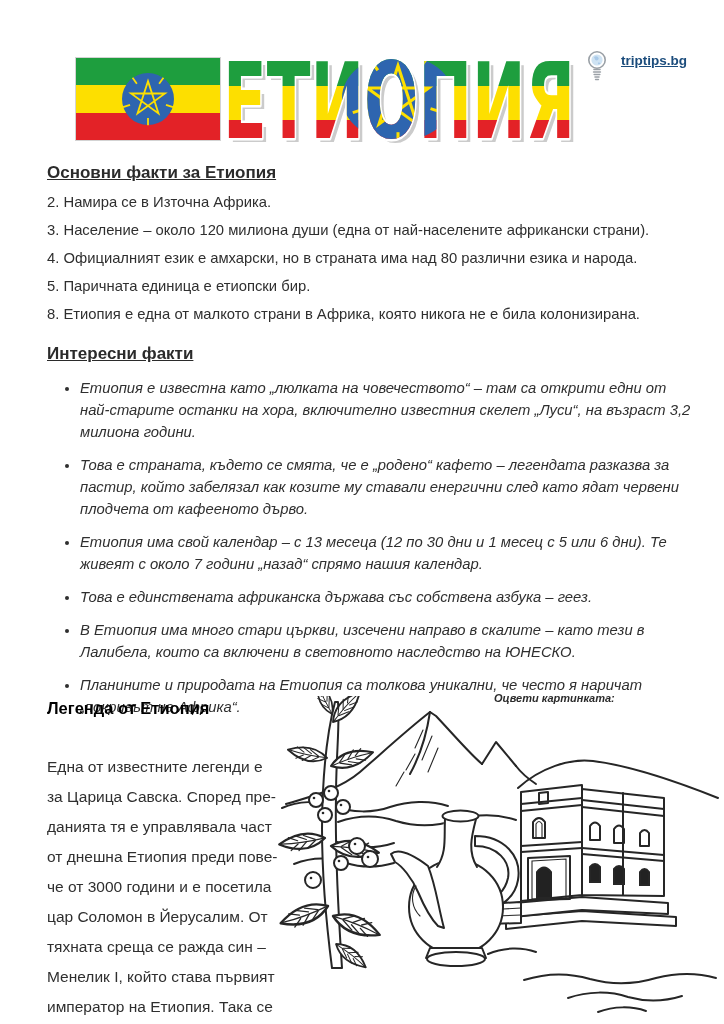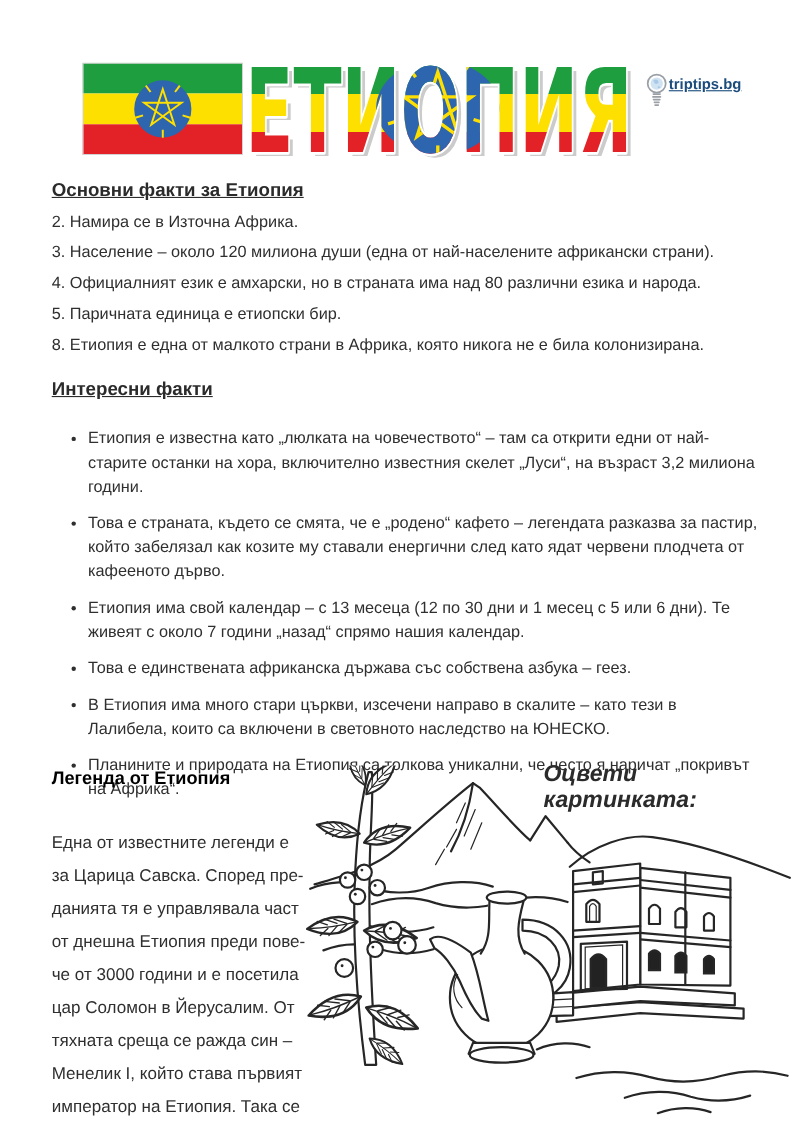--- a/index.html
+++ b/index.html
@@ -4,36 +4,36 @@
 <style>
   html,body{margin:0;padding:0;background:#e9e9e9;}
   .page{
     position:relative;width:724px;height:1024px;background:#ffffff;
     font-family:"Liberation Sans",sans-serif;color:#2f2f2f;overflow:hidden;
     margin:0 auto;
   }
   
   .flag{position:absolute;left:75px;top:57px;width:146px;height:84px;}
   .title-svg{position:absolute;left:220px;top:46px;width:362px;height:102px;}
-  .logo{position:absolute;left:586px;top:50px;display:flex;align-items:flex-start;gap:0;text-decoration:none;cursor:pointer;margin-top:16px;}
+  .logo{position:absolute;left:586px;top:50px;display:flex;align-items:flex-start;gap:13px;text-decoration:none;cursor:pointer;}
   .logo-text{font-size:13.5px;font-weight:bold;color:#1b4c7c;text-decoration:underline;padding-top:3px;}
   
   .facts{position:absolute;left:47px;top:163px;width:642px;}
   .facts h2,.interesting h2{font-size:17px;font-weight:bold;text-decoration:underline;margin:0 0 9px 0;line-height:20px;color:#2b2b2b;}
   .fact{font-size:14.8px;line-height:20px;margin:0 0 8px 0;}
   
   .interesting{position:absolute;left:47px;top:344px;width:644px;}
-  .interesting ul{margin:24px 0 0 0;padding-left:33px;}
+  .interesting ul{margin:13px 0 0 0;padding-left:33px;font-style:italic;}
   .interesting li{font-size:14.8px;line-height:22px;margin-bottom:11px;}
   
   .legend{position:absolute;left:47px;top:698px;width:250px;}
   .legend h3{font-size:16.5px;font-weight:bold;margin:0 0 34px 0;line-height:20px;color:#000000;}
   .legend-text{font-size:15.5px;line-height:30px;white-space:pre-line;margin:0;}
   
-  .coloring-title{position:absolute;left:494px;top:692px;font-size:21px;font-weight:bold;font-style:italic;color:#2b2b2b;}
+  .coloring-title{position:absolute;left:494px;top:692px;font-size:11px;font-weight:bold;font-style:italic;color:#2b2b2b;}
   .coloring-svg{position:absolute;left:278px;top:696px;width:446px;height:320px;}
   .draw{stroke:#262626;stroke-width:2;fill:none;stroke-linecap:round;stroke-linejoin:round;}
   .draw-fill{stroke:#262626;stroke-width:2;fill:#ffffff;stroke-linejoin:round;}
   .vein{stroke:#262626;stroke-width:1.1;fill:none;stroke-linecap:round;}
 </style>
 </head>
 <body>
 
 <div class="page">
 

